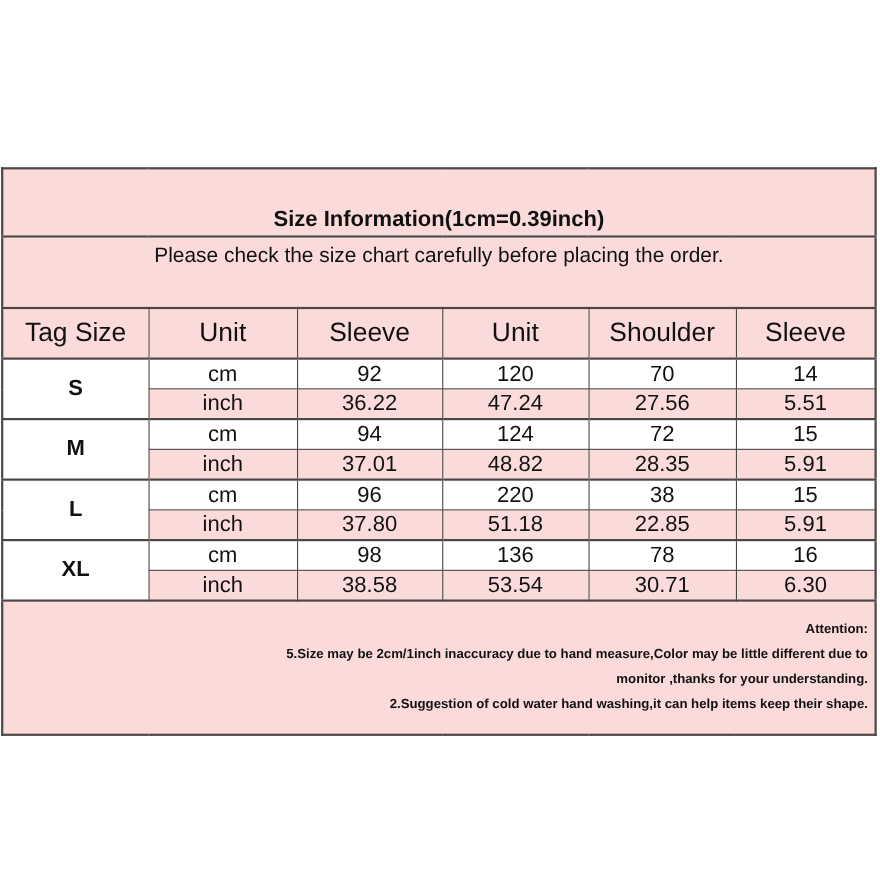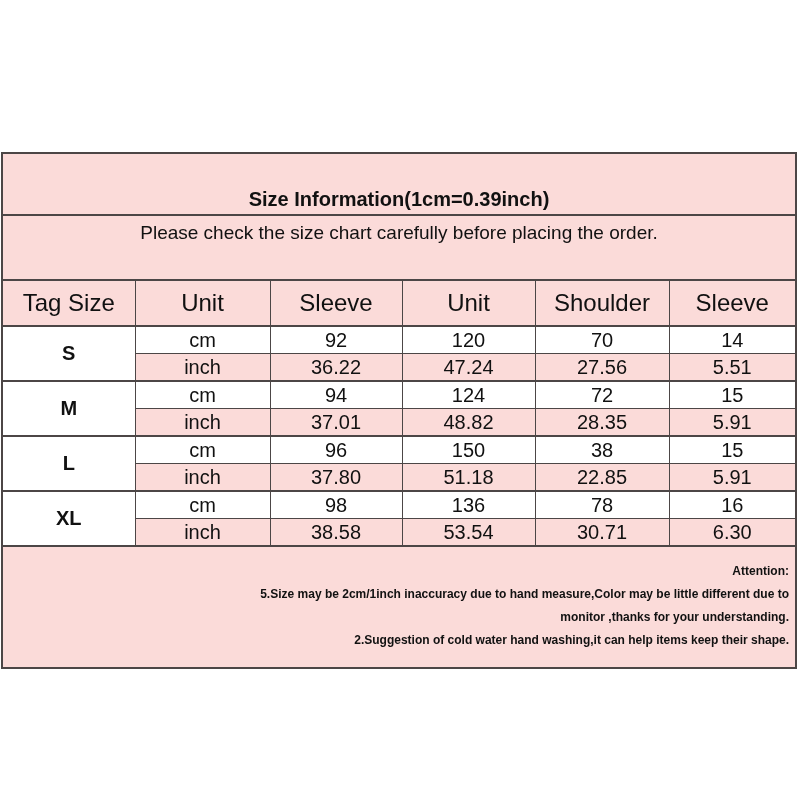--- a/index.html
+++ b/index.html
@@ -139,21 +139,21 @@
       <td class="pink">37.01</td>
       <td class="pink">48.82</td>
       <td class="pink">28.35</td>
       <td class="pink">5.91</td>
     </tr>
 
     <tr class="data-row group-start">
       <td rowspan="2" class="tag-cell">L</td>
       <td>cm</td>
       <td>96</td>
-      <td>150</td>
+      <td>220</td>
       <td>38</td>
       <td>15</td>
     </tr>
     <tr class="data-row">
       <td class="pink">inch</td>
       <td class="pink">37.80</td>
       <td class="pink">51.18</td>
       <td class="pink">22.85</td>
       <td class="pink">5.91</td>
     </tr>

